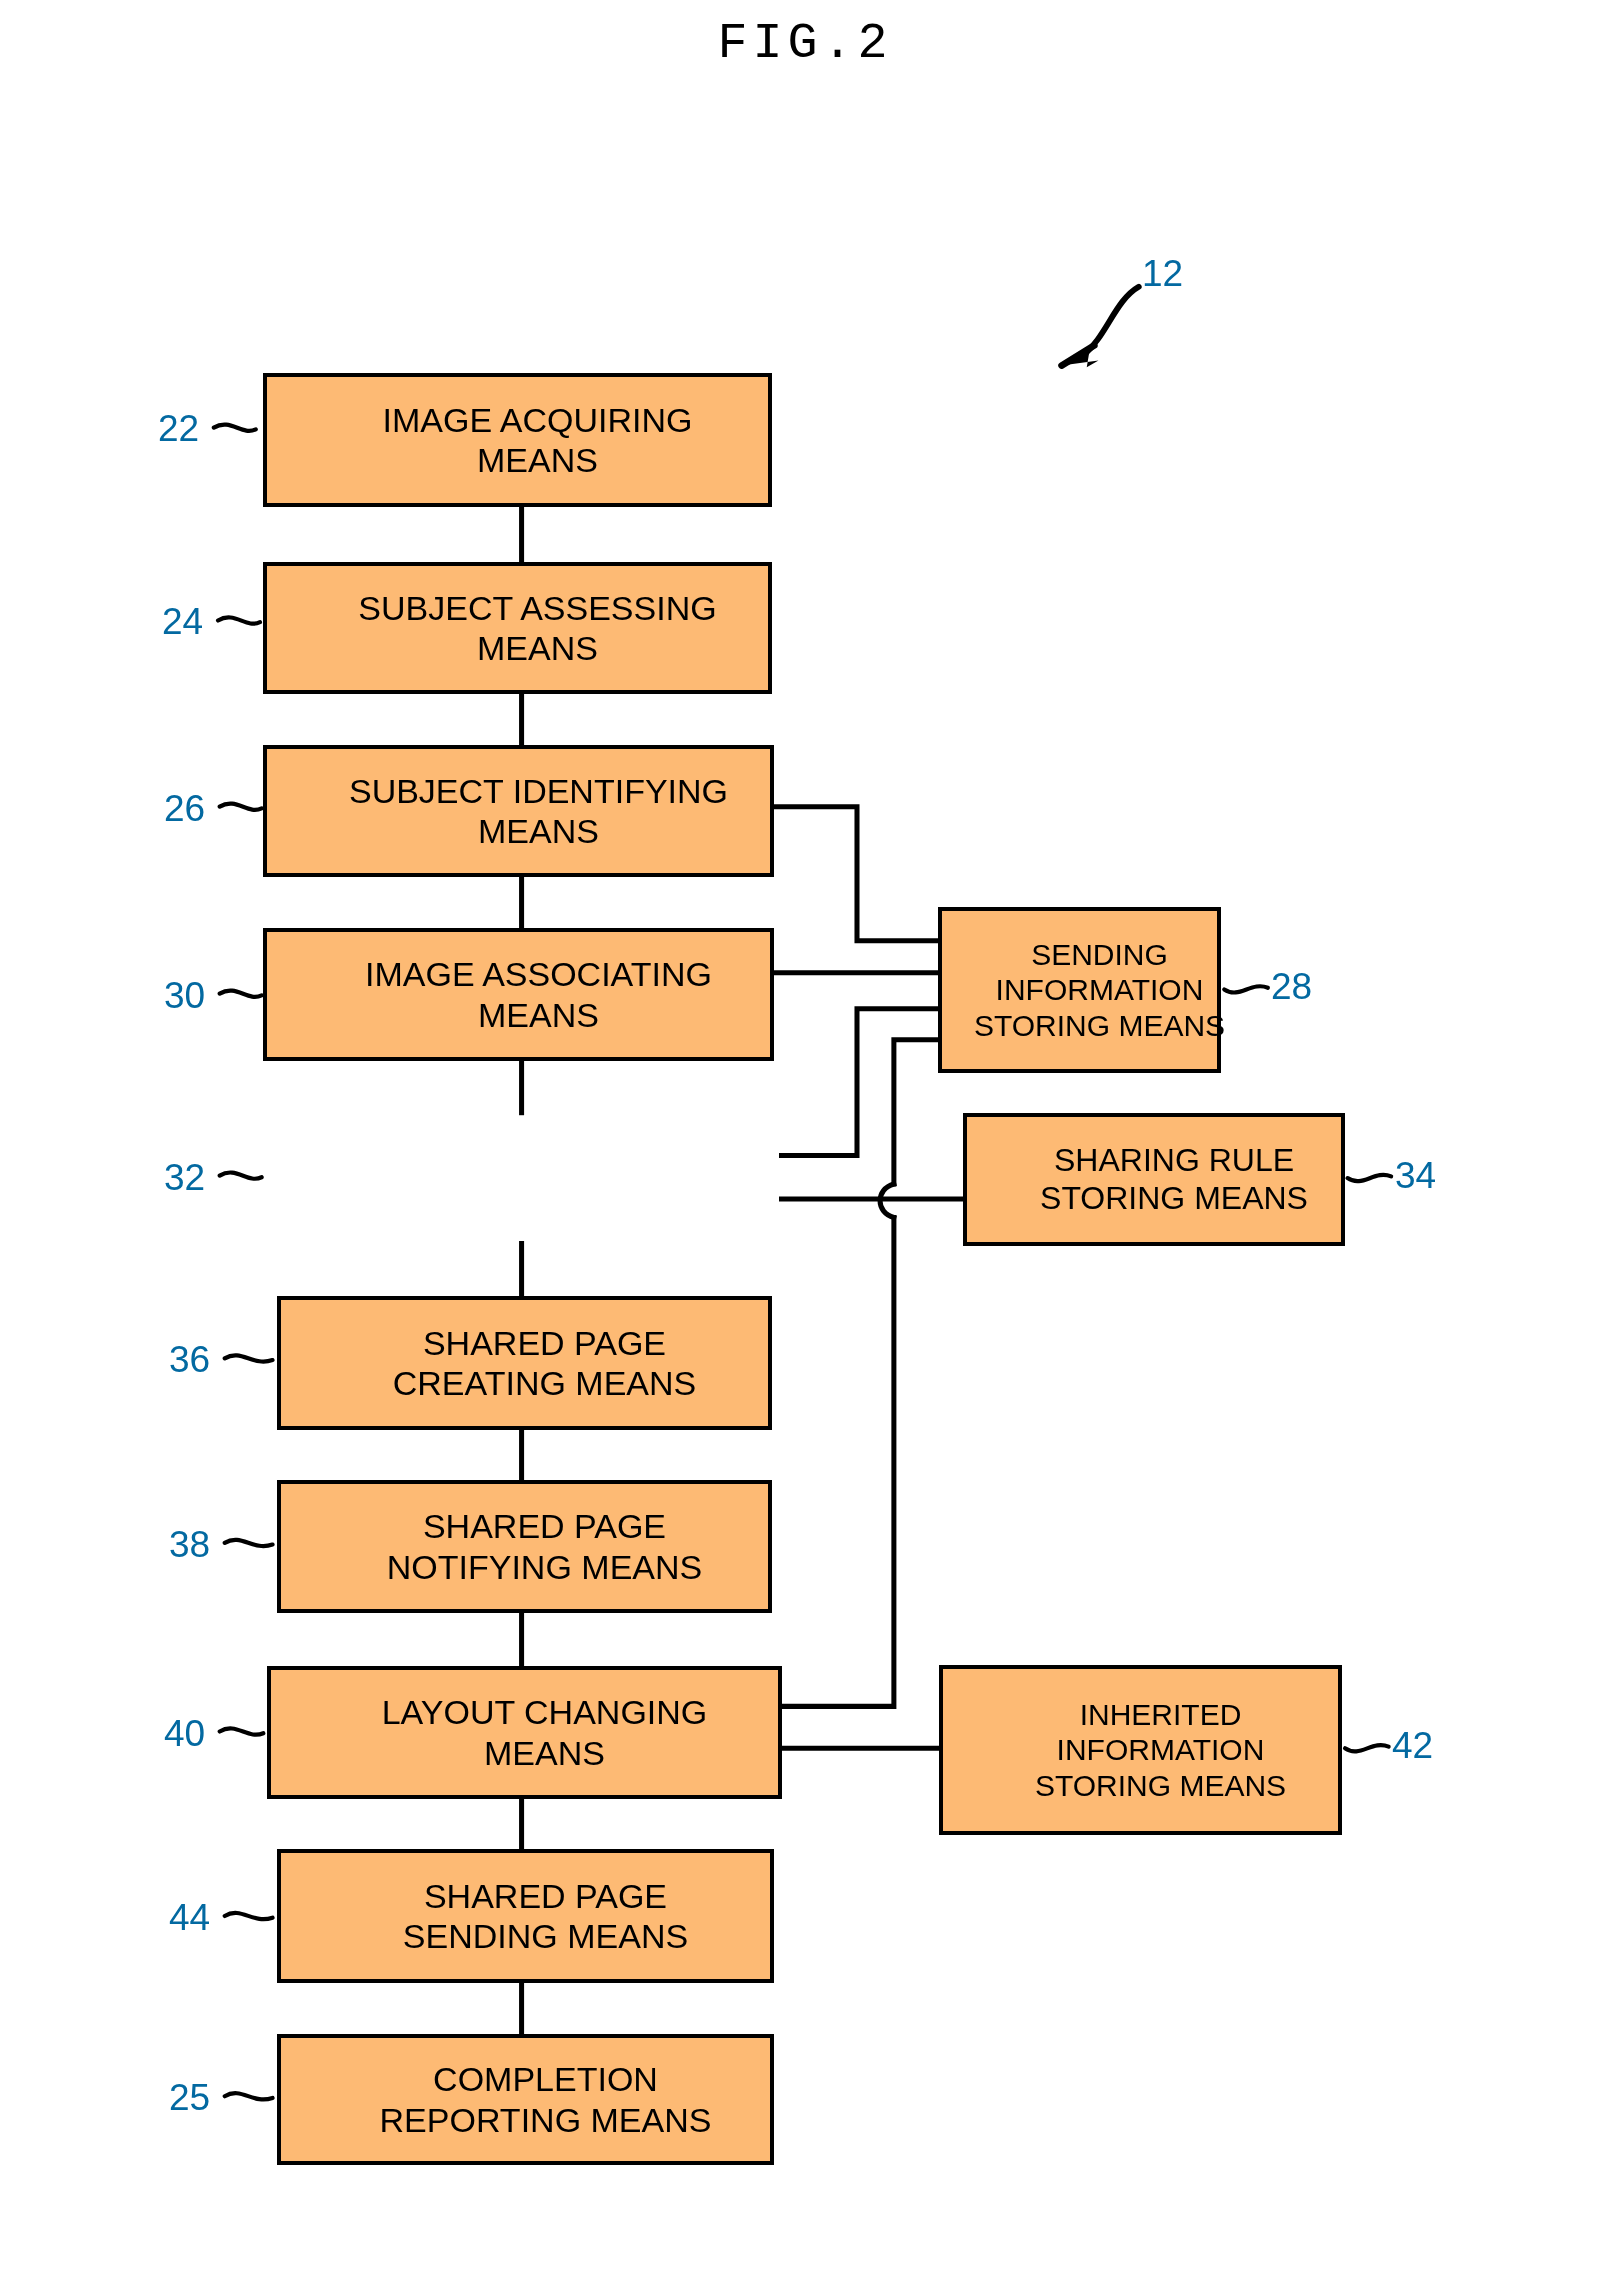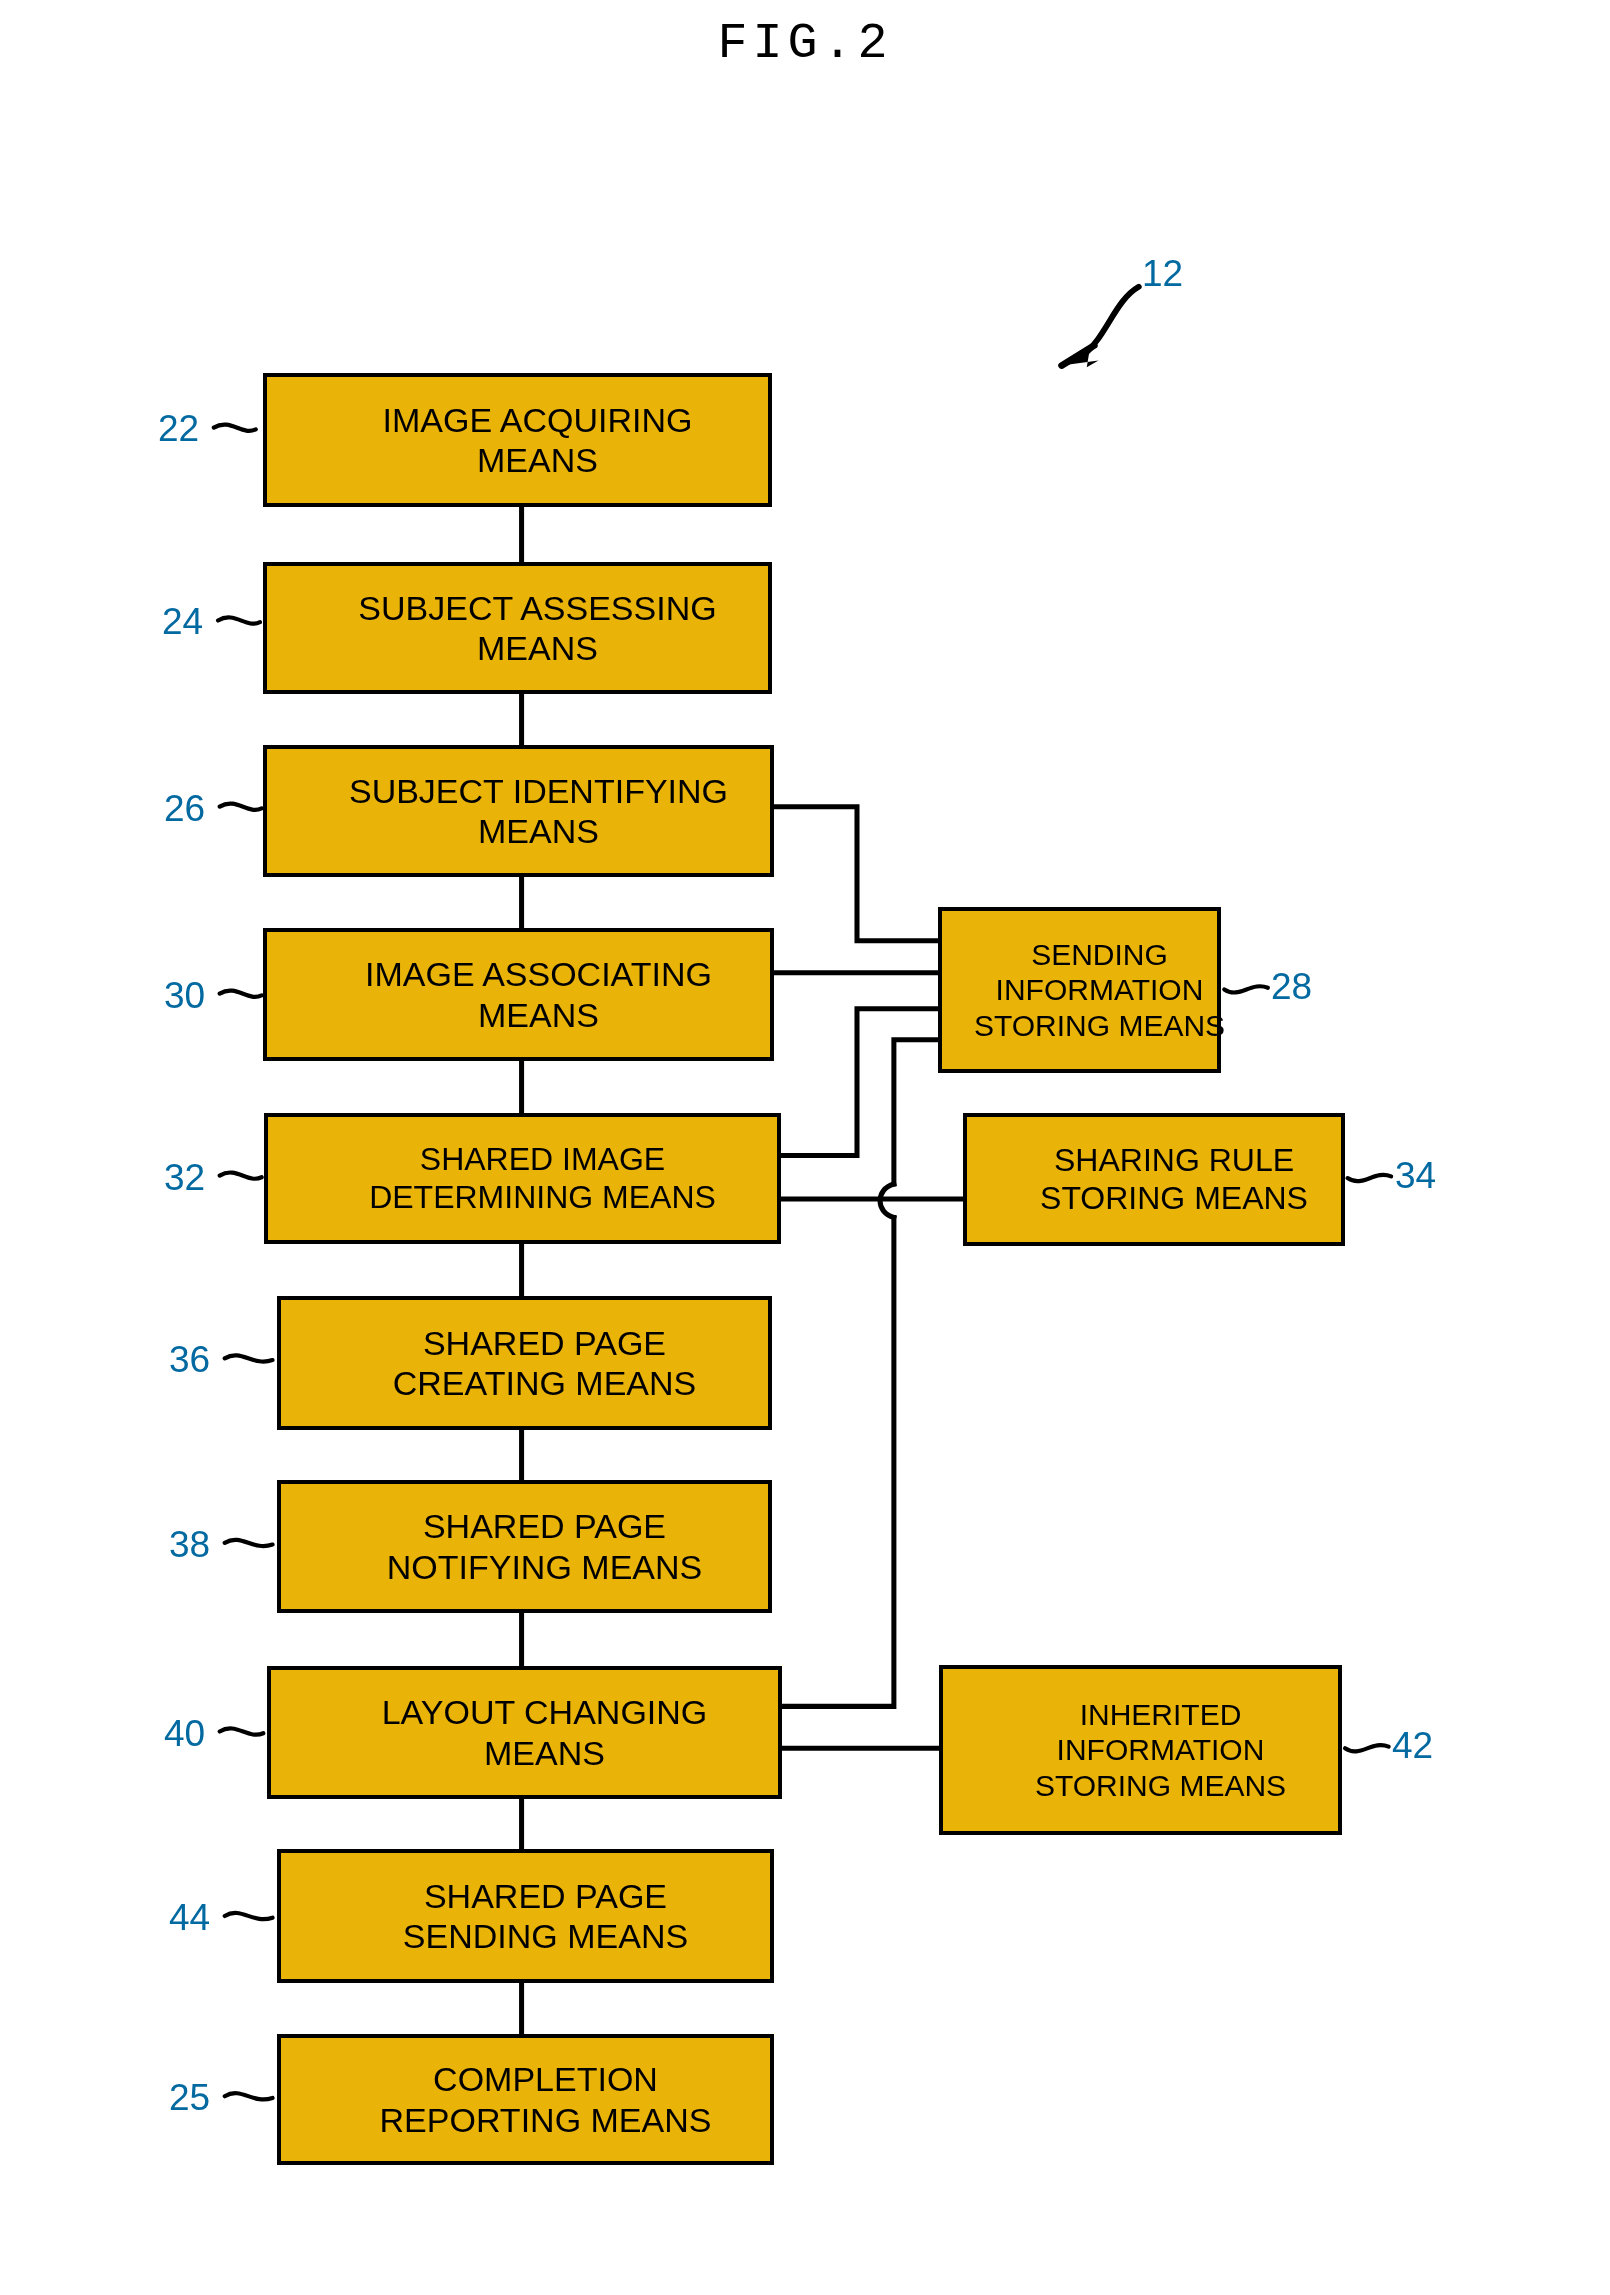--- a/index.html
+++ b/index.html
@@ -8,21 +8,21 @@
 
   #fig-title{
     position:absolute; left:0; top:15px; width:1610px; text-align:center;
     font-family:"Liberation Mono","DejaVu Sans Mono",monospace;
     font-size:50px; letter-spacing:5px; font-weight:400; color:#000;
   }
 
   .canvas{position:absolute;left:0;top:0;width:1496px;height:2295px;}
 
   .node{
-    position:absolute; border:4.2px solid #000; background:#eab308; box-sizing:border-box;
+    position:absolute; border:4.2px solid #000; background:#fdba74; box-sizing:border-box;
     display:flex; flex-direction:column; align-items:center; justify-content:center;
     text-align:left; line-height:1.18; z-index:3;padding-left:40px;
   }
   .node .ln{display:block;white-space:nowrap;}
 
   
   .f40{font-size:34px;}
   .f38{font-size:32px;}
   .f36{font-size:30px;}
 
@@ -84,24 +84,20 @@
   <div class="node f40" style="left:263px;top:745px;width:511px;height:132px;">
     <span class="ln">SUBJECT IDENTIFYING</span>
     <span class="ln">MEANS</span>
   </div>
 
   <div class="node f40" style="left:263px;top:928px;width:511px;height:133px;">
     <span class="ln">IMAGE ASSOCIATING</span>
     <span class="ln">MEANS</span>
   </div>
 
-  <div class="node f38" style="left:264px;top:1113px;width:517px;height:131px;">
-    <span class="ln">SHARED IMAGE</span>
-    <span class="ln">DETERMINING MEANS</span>
-  </div>
 
   <div class="node f40" style="left:277px;top:1296px;width:495px;height:134px;">
     <span class="ln">SHARED PAGE</span>
     <span class="ln">CREATING MEANS</span>
   </div>
 
   <div class="node f40" style="left:277px;top:1480px;width:495px;height:133px;">
     <span class="ln">SHARED PAGE</span>
     <span class="ln">NOTIFYING MEANS</span>
   </div>

